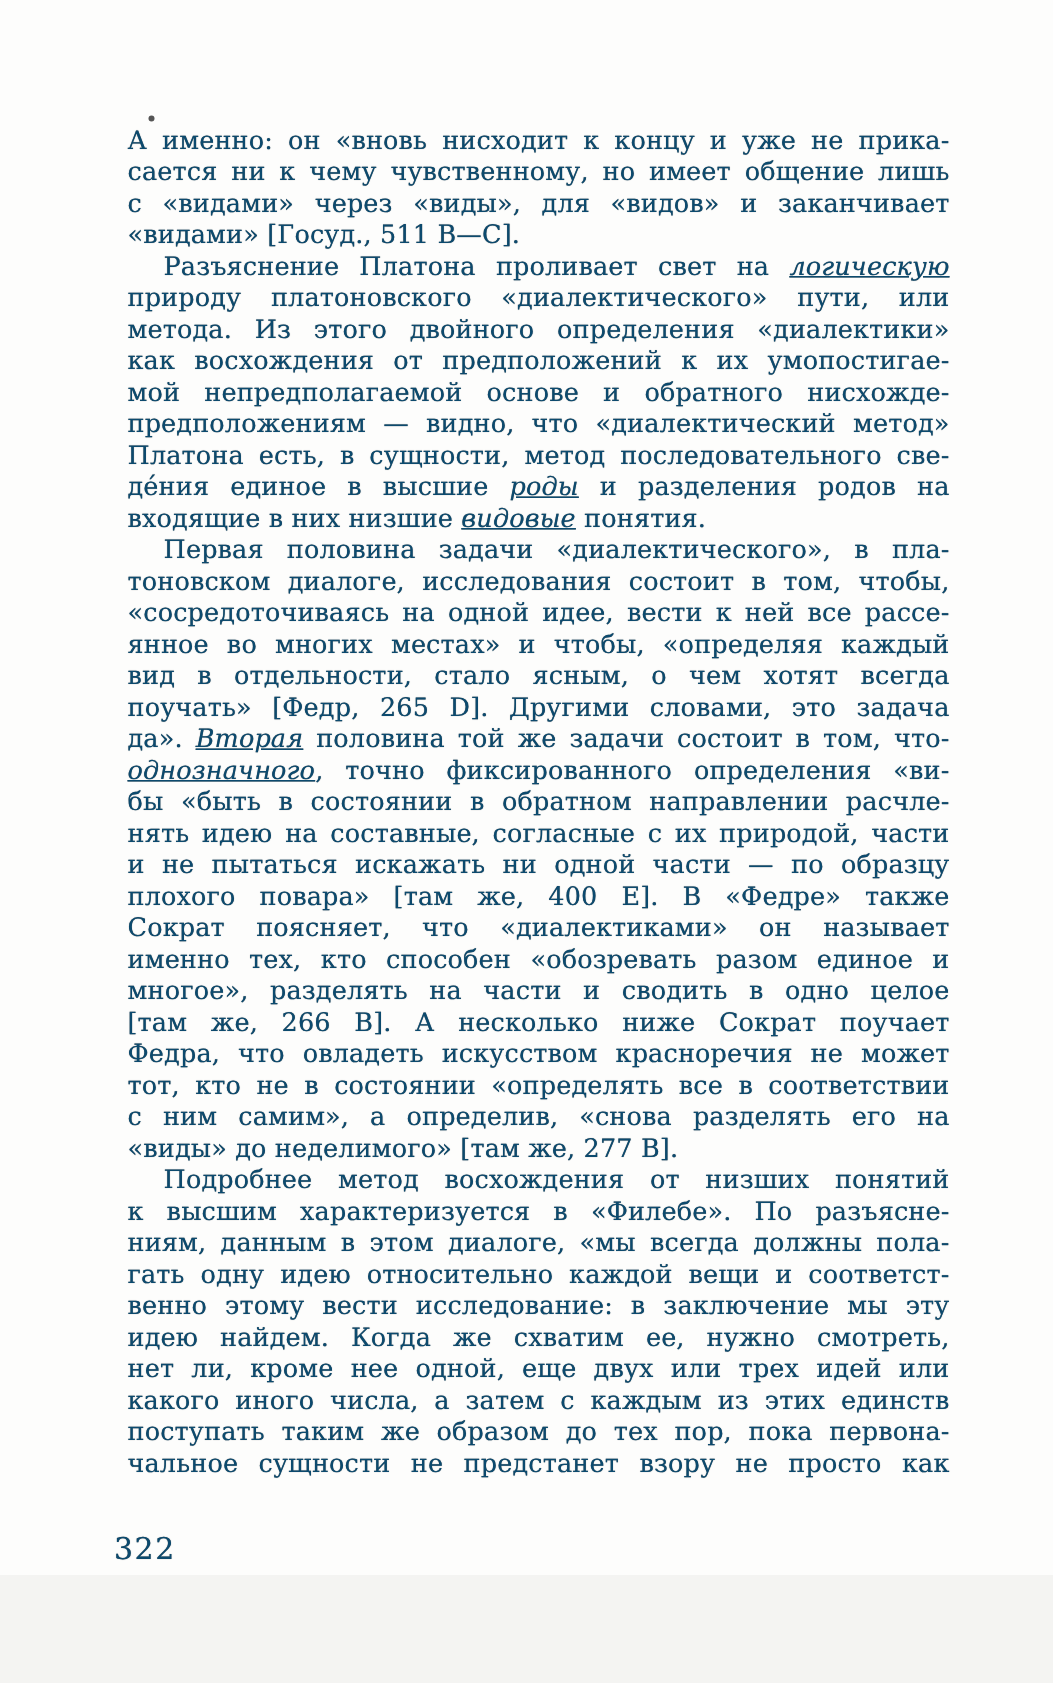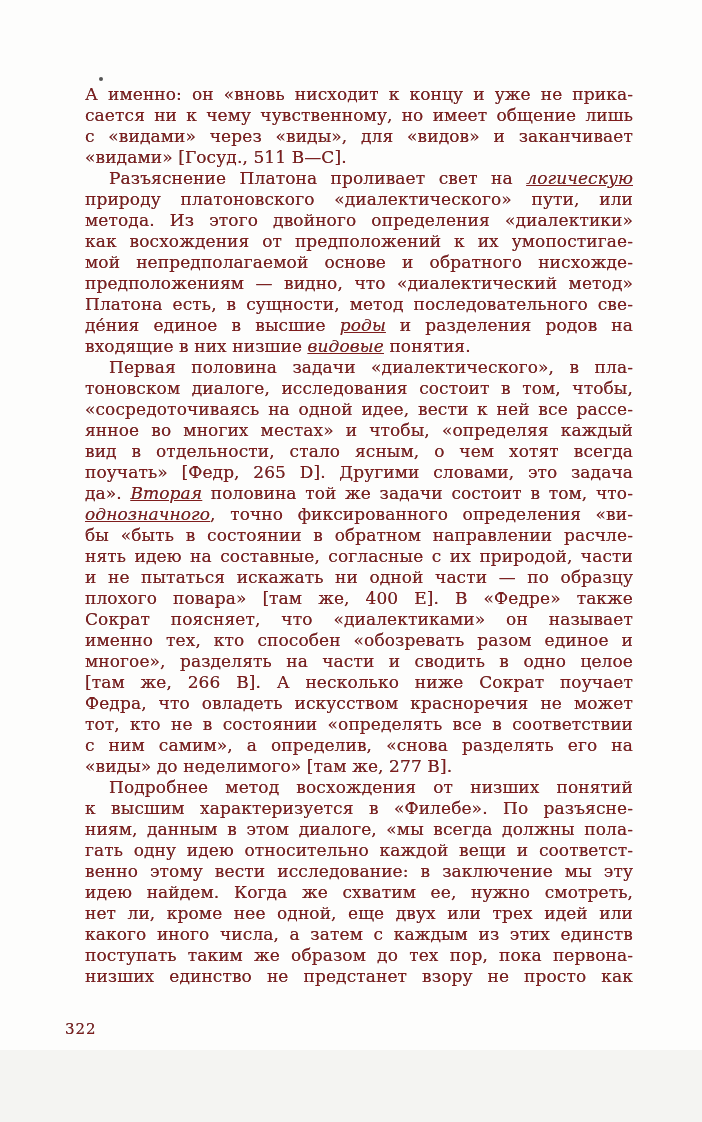--- a/index.html
+++ b/index.html
@@ -8,21 +8,21 @@
     background: #f4f4f2;
   }
   .page {
     position: relative;
     width: 702px;
     height: 1050px;
     margin: 0 auto;
     background: #fdfdfc;
     overflow: hidden;
     font-family: "DejaVu Serif", "Liberation Serif", serif;
-    color: #7f1d1d;
+    color: #0c4a6e;
   }
   .text-block {
     position: absolute;
     left: 85px;
     top: 84px;
     width: 548px;
     font-size: 17px;
     line-height: 21px;
     letter-spacing: 0.1px;
     text-shadow: 0 0 0.5px rgba(20,20,20,0.65);
@@ -37,23 +37,23 @@
   }
   .line.indent {
     text-indent: 24px;
   }
   .line em {
     font-style: italic;
     text-decoration: underline;
   }
   .page-number {
     position: absolute;
-    left: 65px;
+    left: 76px;
     top: 1020px;
-    font-size: 15px;
+    font-size: 20px;
     letter-spacing: 1px;
     text-shadow: 0 0 0.5px rgba(20,20,20,0.65);
   }
   .speck {
     position: absolute;
     left: 99px;
     top: 77px;
     width: 4px;
     height: 4px;
     border-radius: 50%;
@@ -102,16 +102,16 @@
       <div class="line last"><span>«виды» до неделимого» [там же, 277 В].</span></div>
       <div class="line indent"><span>Подробнее метод восхождения от низших понятий</span></div>
       <div class="line"><span>к высшим характеризуется в «Филебе». По разъясне-</span></div>
       <div class="line"><span>ниям, данным в этом диалоге, «мы всегда должны пола-</span></div>
       <div class="line"><span>гать одну идею относительно каждой вещи и соответст-</span></div>
       <div class="line"><span>венно этому вести исследование: в заключение мы эту</span></div>
       <div class="line"><span>идею найдем. Когда же схватим ее, нужно смотреть,</span></div>
       <div class="line"><span>нет ли, кроме нее одной, еще двух или трех идей или</span></div>
       <div class="line"><span>какого иного числа, а затем с каждым из этих единств</span></div>
       <div class="line"><span>поступать таким же образом до тех пор, пока первона-</span></div>
-      <div class="line"><span>низших единство не предстанет взору не просто как</span></div>
+      <div class="line"><span>чальное сущности не предстанет взору не просто как</span></div>
     </div>
   <div class="page-number">322</div>
 </div>
 
 </body></html>

